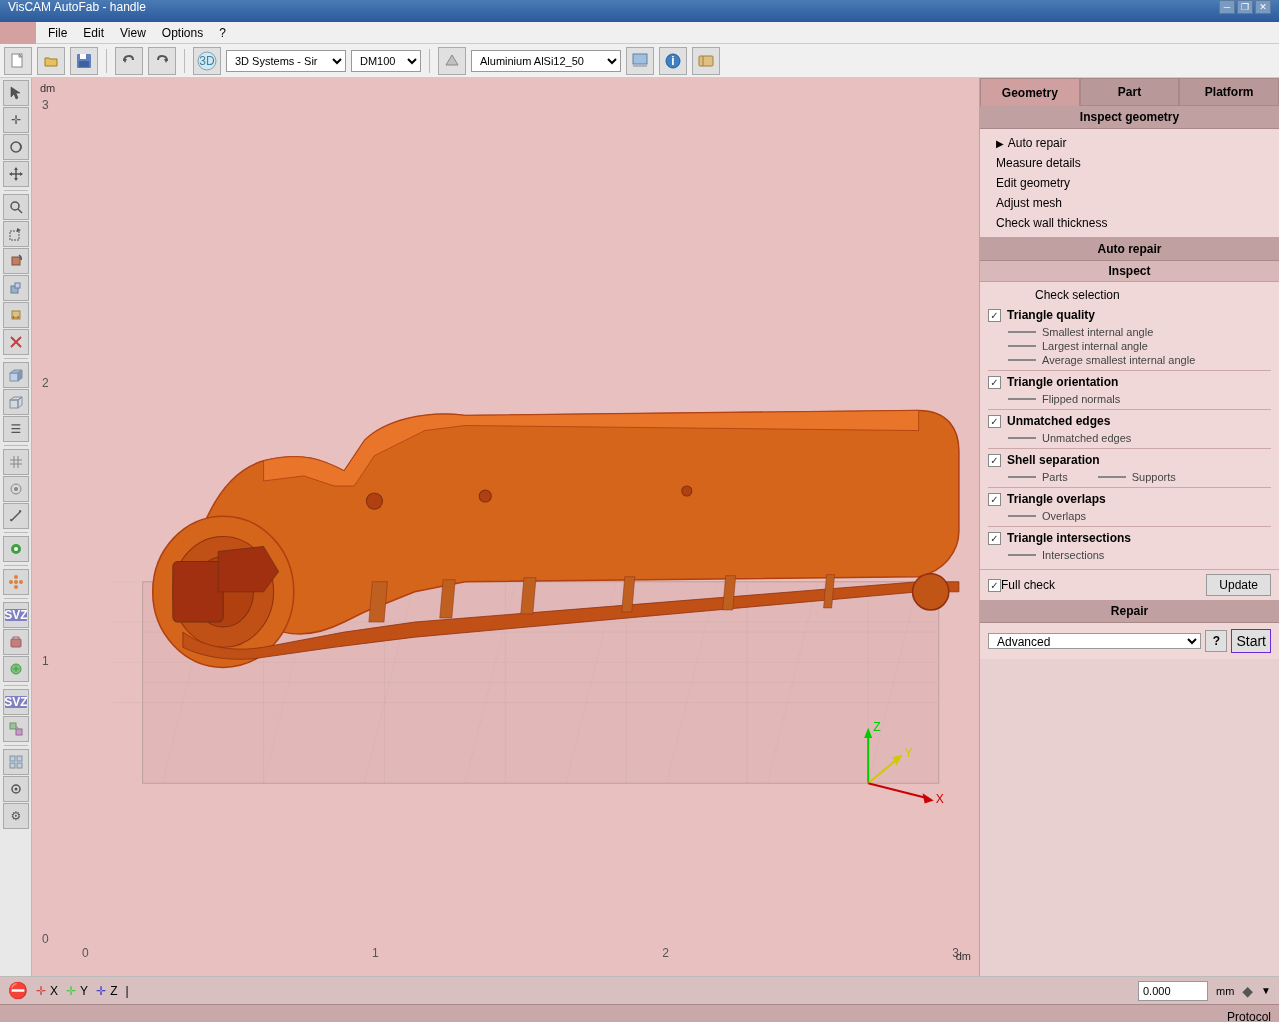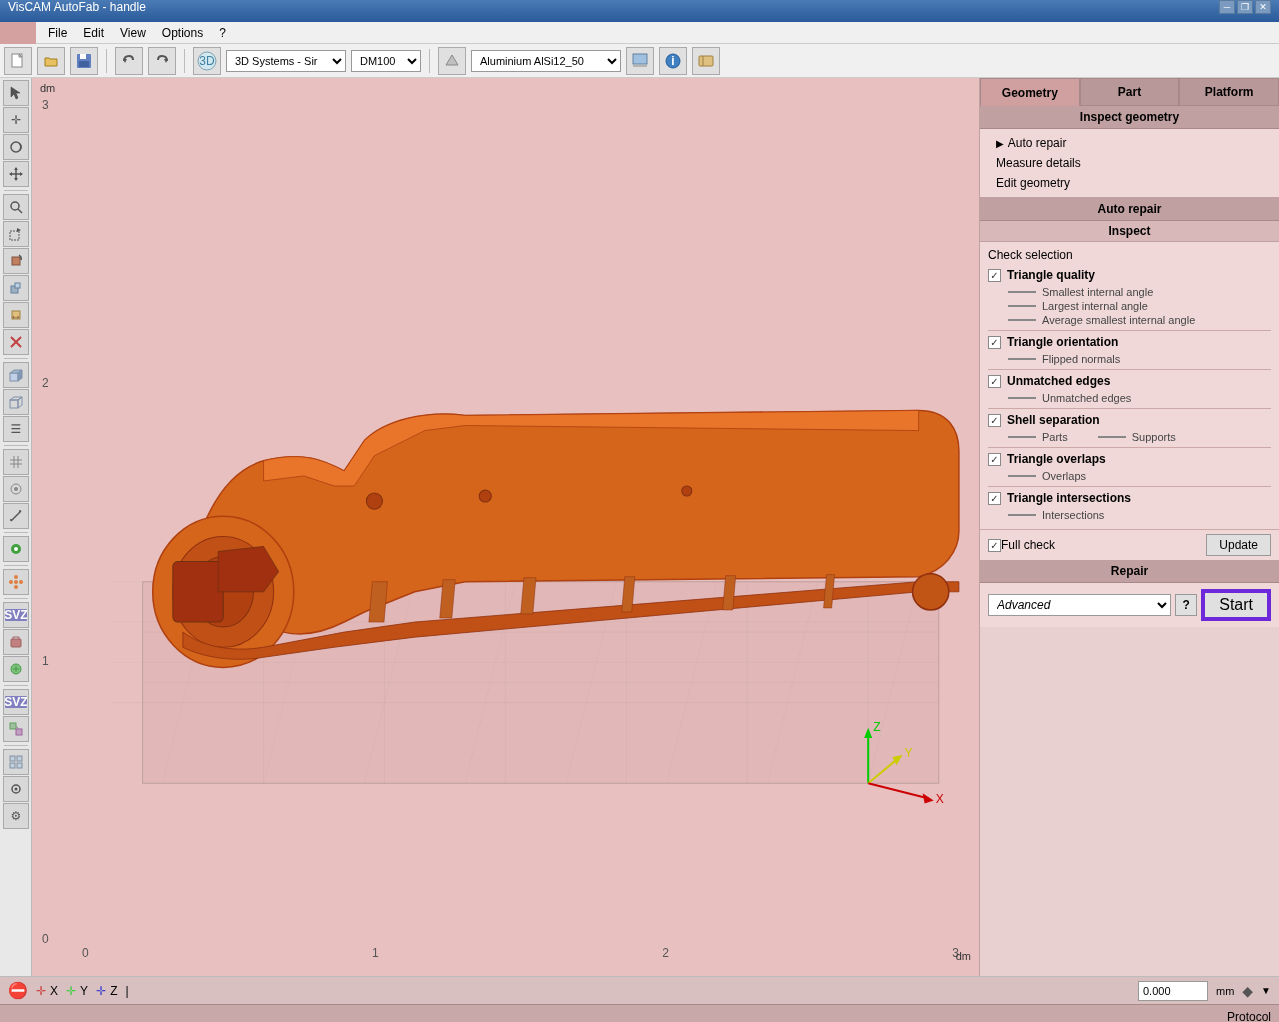--- a/index.html
+++ b/index.html
@@ -254,42 +254,41 @@
     
     .repair-body {
       padding: 6px 8px;
       background: #f0d8d8;
     }
     .repair-row {
       display: flex; align-items: center; gap: 4px;
     }
     .repair-dropdown {
       flex: 1;
-      height: 22px;
+      height: 16px;
       border: 1px solid #999;
       background: white;
       font-size: 12px;
       padding: 0 4px;
-      font-style: italic;
     }
     .help-btn {
       width: 22px; height: 22px;
       background: #e0e0e0;
       border: 1px solid #999;
       display: flex; align-items: center; justify-content: center;
       cursor: pointer;
       font-size: 11px;
       font-weight: bold;
     }
     .start-btn {
-      padding: 3px 14px;
+      padding: 3px 4px;
       background: #e0e0e0;
-      border: 4px solid #6d28d9;
-      cursor: pointer;
-      font-size: 16px;
+      border: 1px solid #6d28d9;
+      cursor: pointer;
+      font-size: 14px;
     }
 
     
     #statusbar {
       height: 28px;
       background: #d8c0c0;
       border-top: 1px solid #bbb;
       display: flex;
       align-items: center;
       padding: 0 8px;
@@ -747,33 +746,35 @@
       <span>Inspect geometry</span>
     </div>
 
     <div class="inspect-menu">
       <div class="inspect-menu-item expandable">
         <span style="font-size:10px;">▶</span>
         <span>Auto repair</span>
       </div>
       <div class="inspect-menu-item">Measure details</div>
       <div class="inspect-menu-item">Edit geometry</div>
+      <div class="inspect-menu-item">Adjust mesh</div>
+      <div class="inspect-menu-item">Check wall thickness</div>
     </div>
 
     <div style="height:1px; background:#c0a0a0; margin:0;"></div>
 
     <div class="panel-section-title">
       <span>Auto repair</span>
     </div>
     <div class="panel-subsection-title">
       <span>Inspect</span>
     </div>
 
     <div class="auto-repair-body">
-      <div style="font-size:12px; margin-bottom:6px; font-weight:normal;">
+      <div style="font-size:12px; margin-bottom:6px; font-weight:normal;margin-left:47px;">
         <span>Check selection</span>
       </div>
 
       <div class="check-row">
         <div class="checkbox-custom checked"></div>
         <span class="check-label">Triangle quality</span>
       </div>
       <div class="check-subitem">
         <div class="check-line"></div>
         <span class="check-subitem-label">Smallest internal angle</span>

